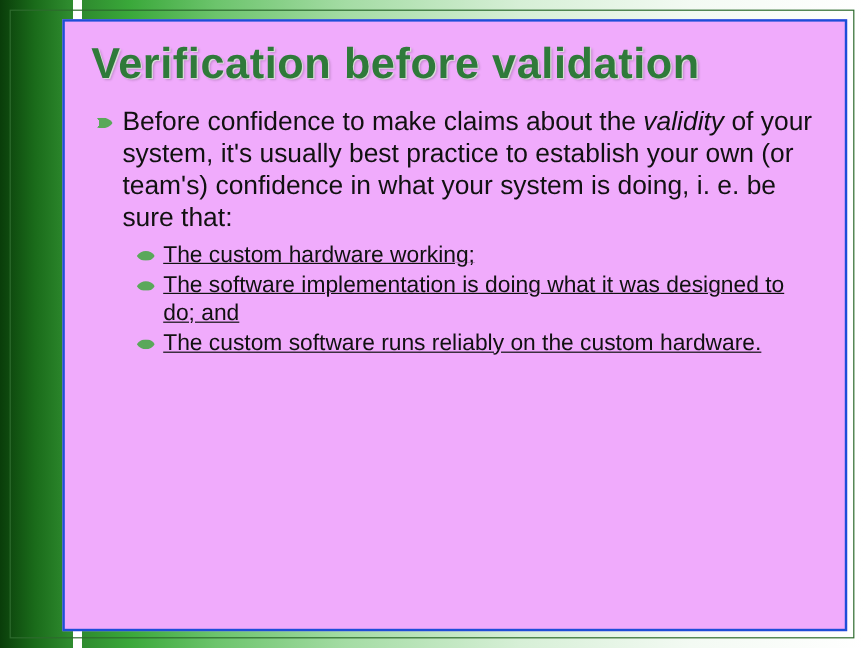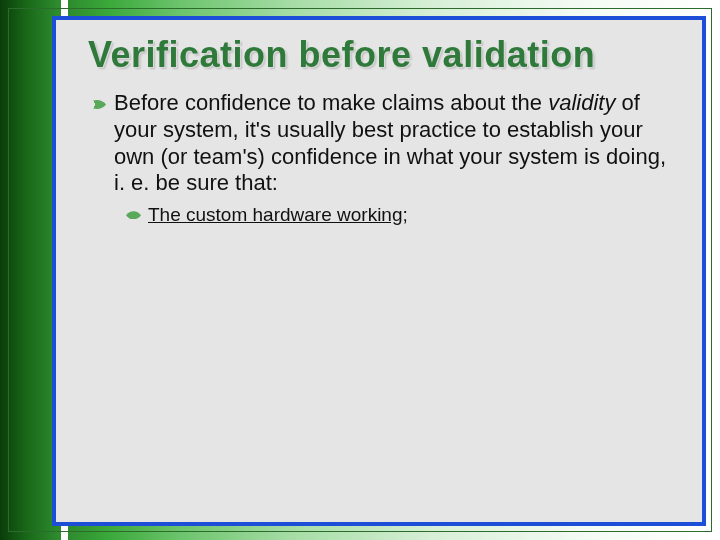--- a/index.html
+++ b/index.html
@@ -14,23 +14,23 @@
   }
   .frame {
     position: absolute;
     top: 8px; left: 8px; right: 8px; bottom: 8px;
     border: 1.5px solid #2d6b2d;
     background: rgba(255,255,255,0.0);
   }
   .panel {
     position: absolute;
     top: 16px; left: 52px; right: 14px; bottom: 14px;
-    background: #e5e5e5;
-    border: 4px solid #1d4ed8;
-    padding: 14px 22px 14px 32px;
+    background: #f0abfc;
+    border: 2px solid #1d4ed8;
+    padding: 14px 22px 14px 22px;
   }
   .title {
     font-size: 36px;
     font-weight: 700;
     color: #2f7a3a;
     text-shadow: 1px 1px 0 #d9d9d9, 2px 2px 2px rgba(0,0,0,0.18);
     letter-spacing: 0.5px;
     margin-bottom: 14px;
   }
   ul.bullets { list-style: none; }
@@ -79,17 +79,23 @@
   <div class="title">Verification before validation</div>
 
   <ul class="bullets">
     <li>
       <span>Before confidence to make claims about the </span><span class="italic">validity</span><span> of your system, it's usually best practice to establish your own (or team's) confidence in what your system is doing, i. e. be sure that:</span>
 
       <ul class="sub">
         <li>
           <span>The custom hardware working;</span>
         </li>
+        <li>
+          <span>The software implementation is doing what it was designed to do; and</span>
+        </li>
+        <li>
+          <span>The custom software runs reliably on the custom hardware.</span>
+        </li>
       </ul>
     </li>
   </ul>
 
 </div>
 
 </body></html>

